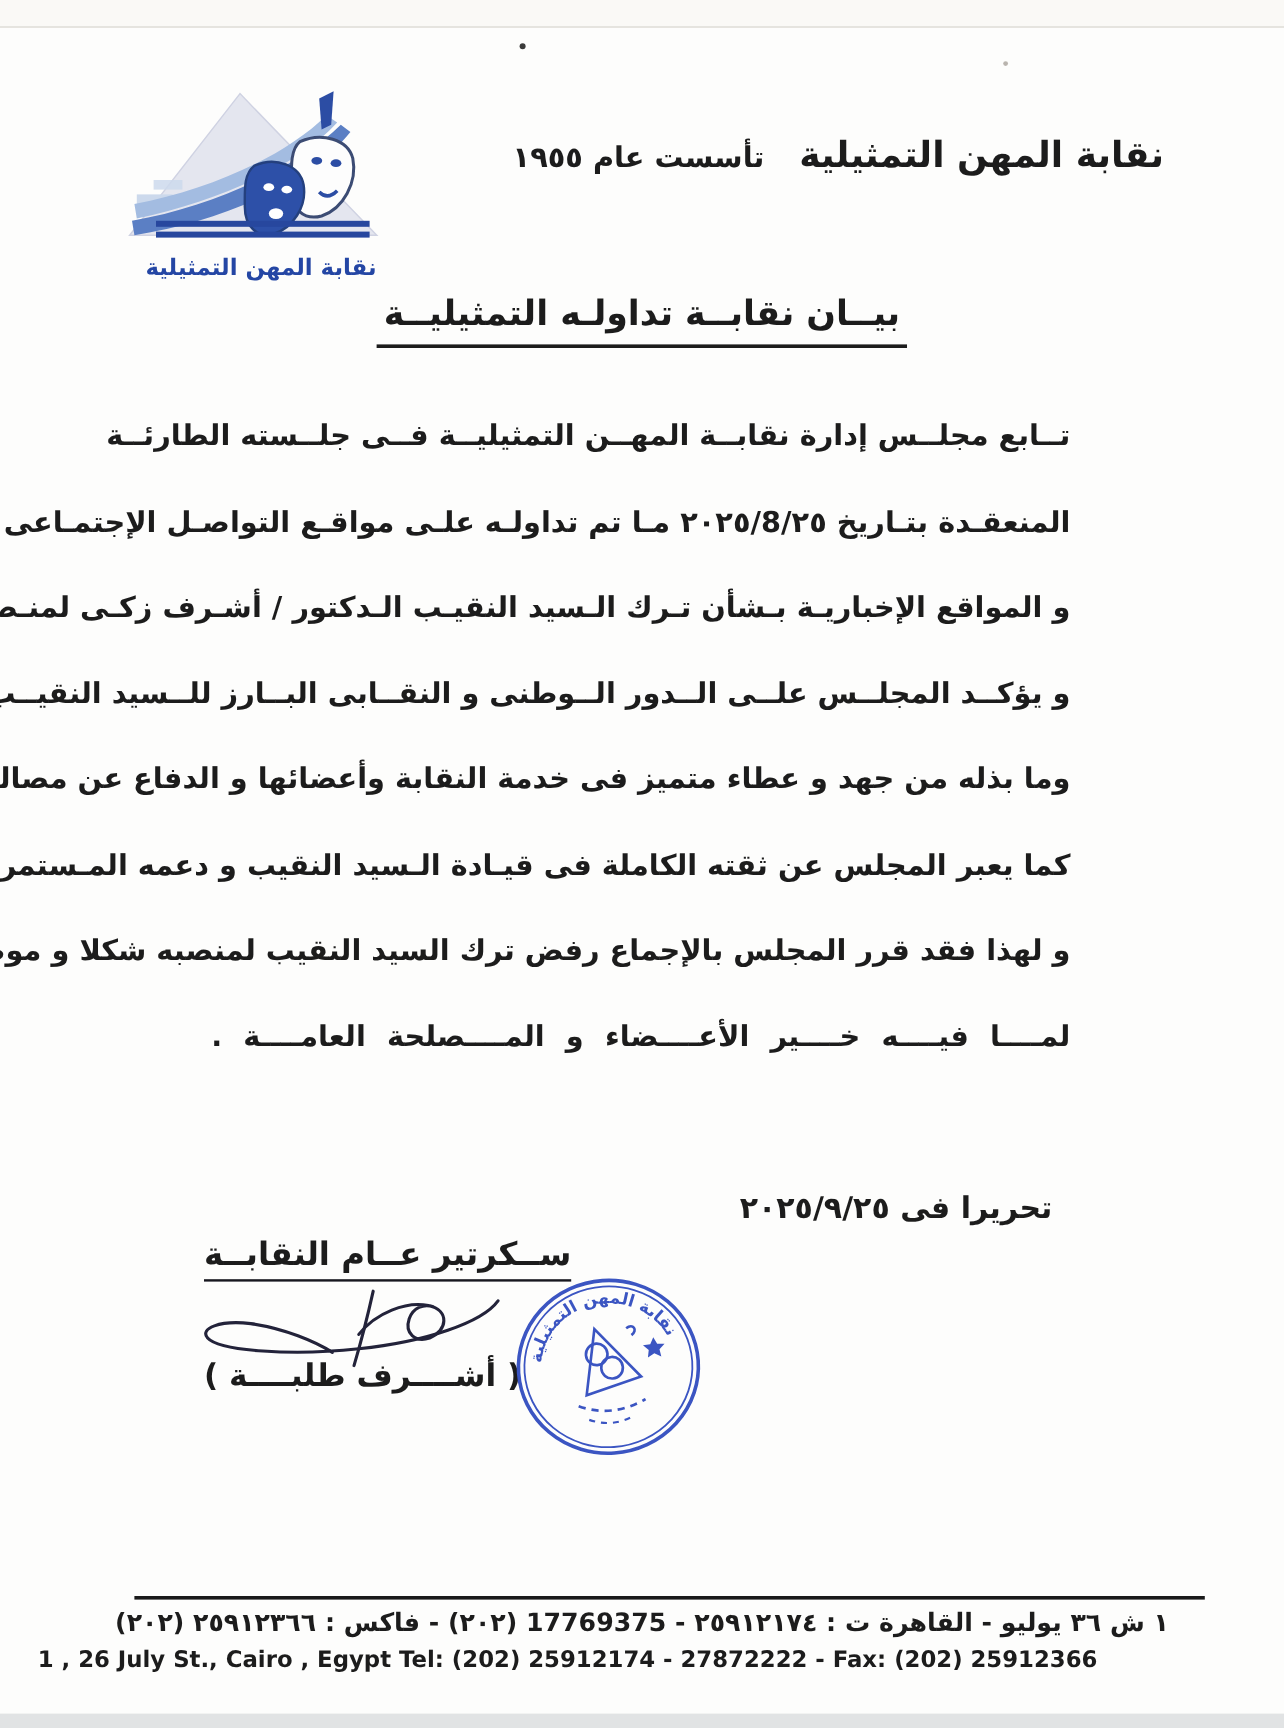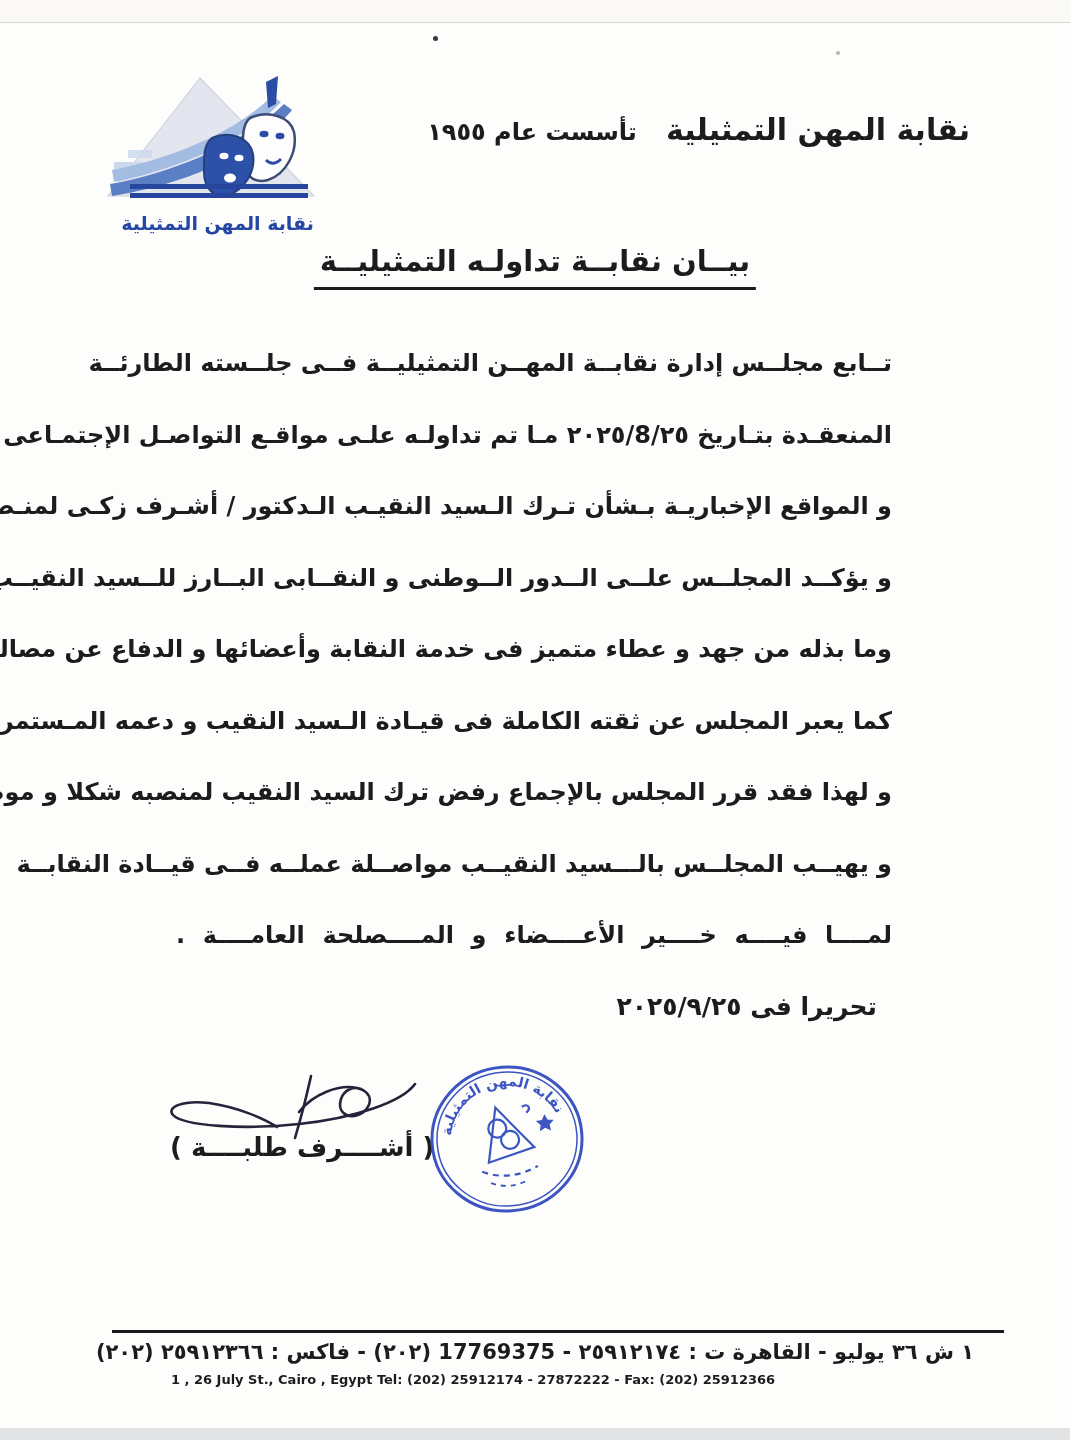--- a/index.html
+++ b/index.html
@@ -44,21 +44,21 @@
     padding-bottom:5px;border-bottom:2.5px solid #17171f;
   }
   .sig-scribble{position:absolute;left:-12px;top:42px;width:272px;height:70px;}
   .sig-name{position:absolute;left:0;top:102px;direction:rtl;font-size:26px;font-weight:800;white-space:nowrap;text-align:right;}
 
   .stamp{left:428px;top:1064px;width:158px;height:150px;transform:rotate(-4deg);}
 
   
   .footer-rule{left:112px;top:1330px;width:892px;height:3px;background:#1a1a1a;}
   .footer-ar{left:0;top:1340px;width:1070px;text-align:center;direction:rtl;font-size:21px;font-weight:bold;}
-  .footer-en{left:0;top:1372px;width:946px;text-align:center;font-size:13px;font-weight:bold;}
+  .footer-en{left:0;top:1372px;width:946px;text-align:center;font-size:19px;font-weight:bold;}
 </style>
 </head>
 <body>
 
 <div class="abs edge-top"></div>
 <div class="abs speck speck-1"></div>
 <div class="abs speck speck-2"></div>
 
 <div class="abs logo-block">
   <svg width="235" height="132" viewBox="0 0 235 132">
@@ -98,27 +98,27 @@
 <h1 class="abs doc-title">بيــان نقابــة تداولـه التمثيليــة</h1>
 
 <main class="abs statement">
   <p>تــابع مجلــس إدارة نقابــة المهــن التمثيليــة فــى جلــسته الطارئــة</p>
   <p>المنعقـدة بتـاريخ ٢٠٢٥/8/٢٥ مـا تم تداولـه علـى مواقـع التواصـل الإجتمـاعى</p>
   <p>و المواقع الإخباريـة بـشأن تـرك الـسيد النقيـب الـدكتور / أشـرف زكـى لمنـصبه .</p>
   <p>و يؤكــد المجلــس علــى الــدور الــوطنى و النقــابى البــارز للــسيد النقيــب ،</p>
   <p>وما بذله من جهد و عطاء متميز فى خدمة النقابة وأعضائها و الدفاع عن مصالحهم.</p>
   <p>كما يعبر المجلس عن ثقته الكاملة فى قيـادة الـسيد النقيب و دعمه المـستمر ،</p>
   <p>و لهذا فقد قرر المجلس بالإجماع رفض ترك السيد النقيب لمنصبه شكلا و موضوعا.</p>
-  <p>و يهيــب المجلــس بالـــسيد النقيــب مواصــلة عملــه فــى قيــادة النقابــة</p>
   <p>لمــــا فيــــه خــــير الأعــــضاء و المــــصلحة العامــــة .</p>
 </main>
 
 <div class="abs date-line">تحريرا فى ٢٠٢٥/٩/٢٥</div>
 
 <div class="abs signature">
+  <div class="sig-role">ســكرتير عــام النقابــة</div>
   <svg class="sig-scribble" viewBox="0 0 270 70">
     <g fill="none" stroke="#23233a" stroke-width="2.6" stroke-linecap="round">
       <path d="M256,12 C243,30 196,46 140,52 C85,58 24,54 14,43 C7,35 24,28 50,31 C78,35 104,46 118,55"></path>
       <path d="M152,4 C148,22 142,46 136,66"></path>
       <path d="M140,40 C154,22 180,12 198,16 C216,20 214,37 199,43 C187,47 178,39 182,27 C185,18 194,14 202,17"></path>
     </g>
   </svg>
   <div class="sig-name">( أشــــرف طلبــــة )</div>
 </div>
 

